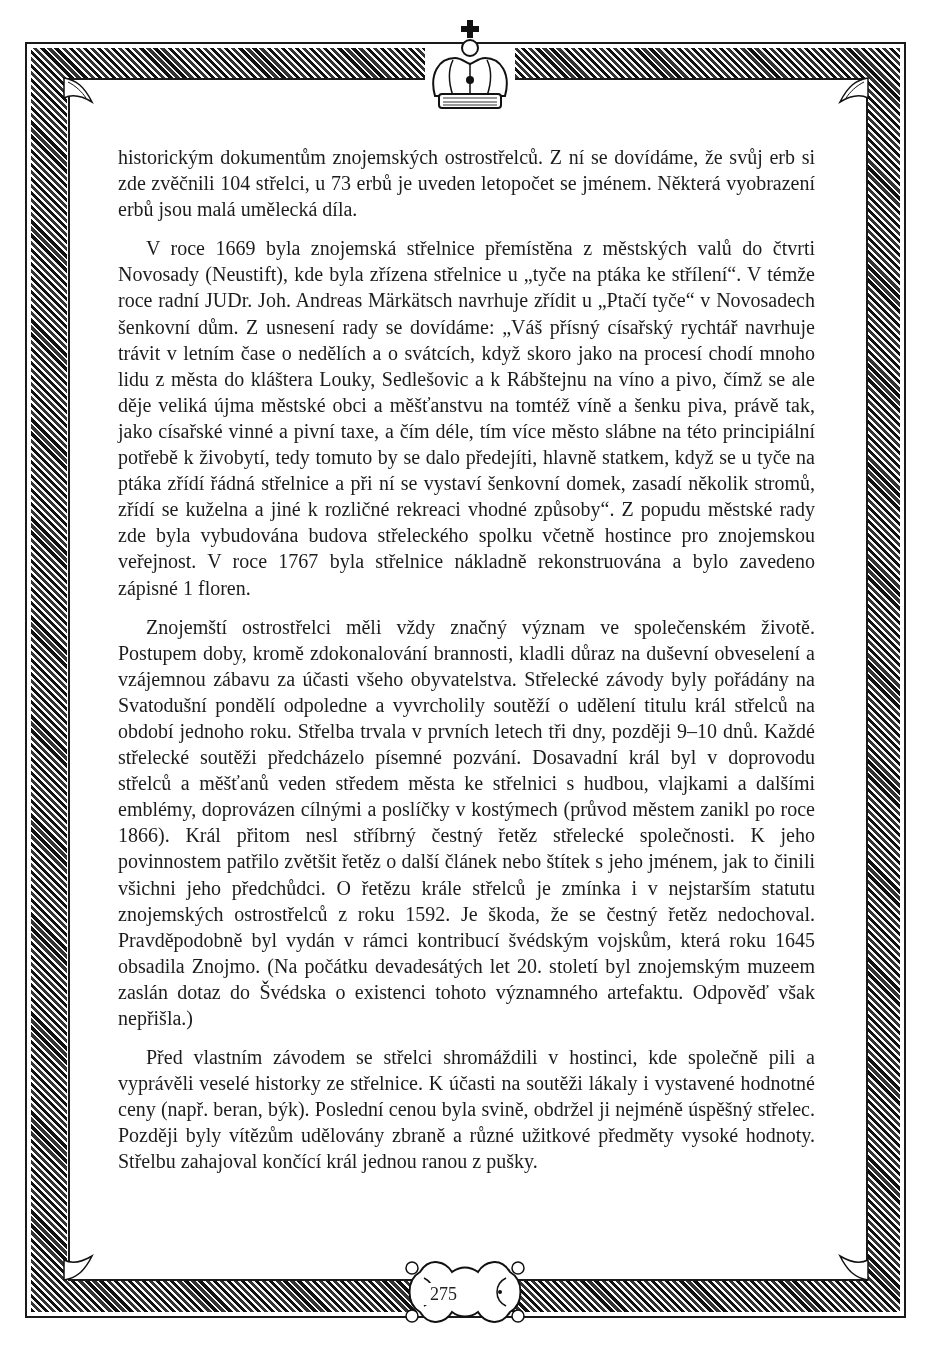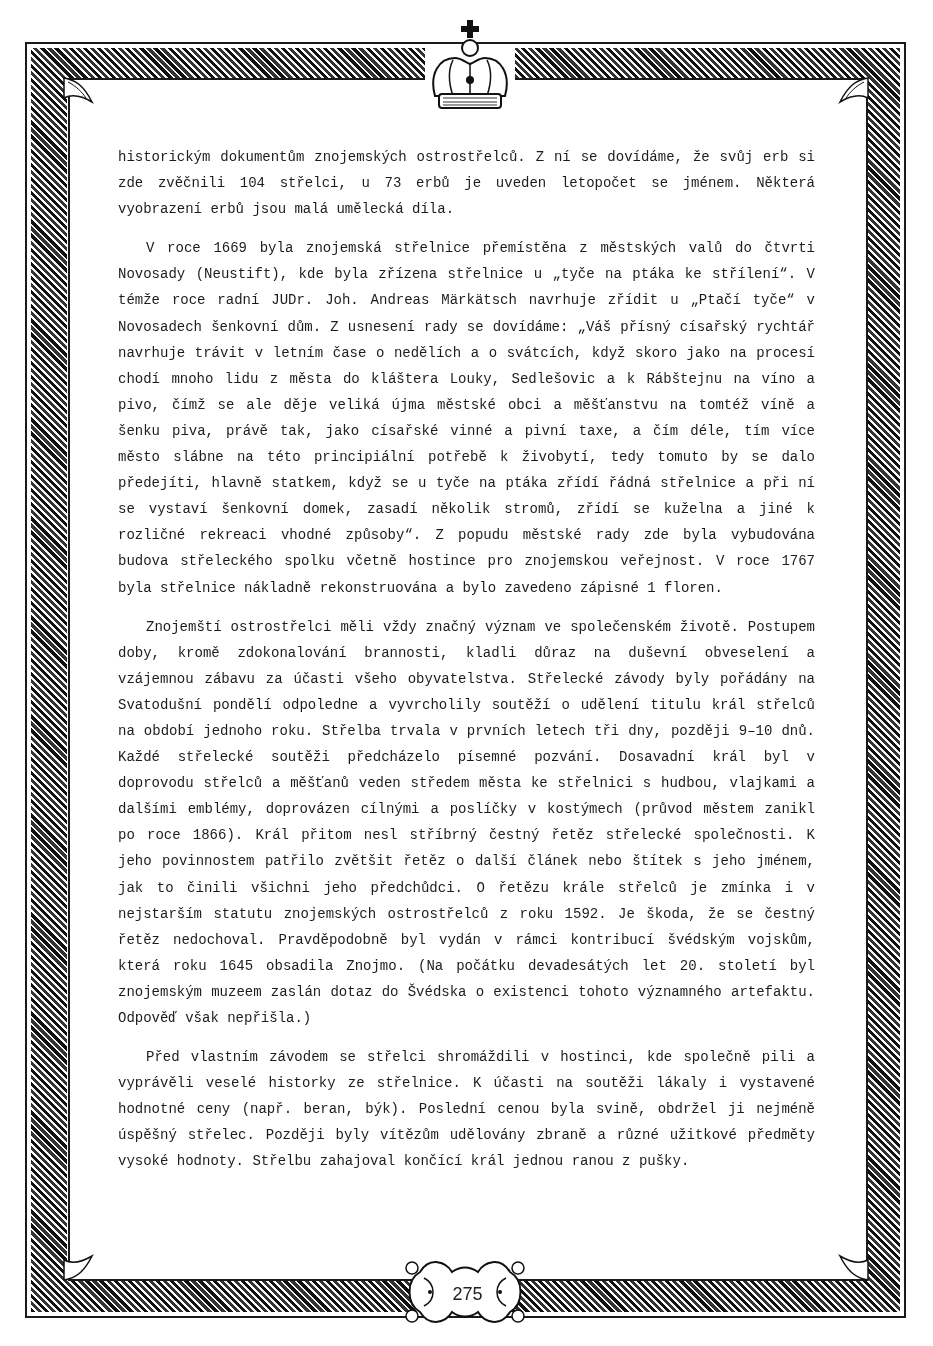--- a/index.html
+++ b/index.html
@@ -23,30 +23,30 @@
   }
   .leaf { position: absolute; width: 34px; height: 30px; }
 
   .crown {
     position: absolute; left: 425px; top: 18px; width: 90px; height: 95px;
   }
   .cartouche {
     position: absolute; left: 390px; top: 1252px; width: 150px; height: 80px;
   }
   .page-number {
-    position: absolute; left: 440px; top: 1283px; width: 55px; text-align: center;
-    font-family: Liberation Sans, sans-serif; font-size: 18px; color: #222; background: #fff;
+    position: absolute; left: 416px; top: 1283px; width: 55px; text-align: center;
+    font-family: Liberation Serif, serif; font-size: 18px; color: #222; background: #fff;
     line-height: 22px;
   }
 
   
   .text {
     position: absolute; left: 118px; top: 144px; width: 697px;
-    font-family: Liberation Mono, monospace;
-    font-size: 14px; line-height: 26.1px; color: #1c1c1c;
+    font-family: Liberation Serif, serif;
+    font-size: 20px; line-height: 26.1px; color: #1c1c1c;
     text-align: justify; hyphens: manual;
   }
   .text p { margin: 0 0 13px 0; text-indent: 28px; }
   .text p.first { text-indent: 0; }
 </style>
 </head>
 <body>
 
 <div class="page">
 

